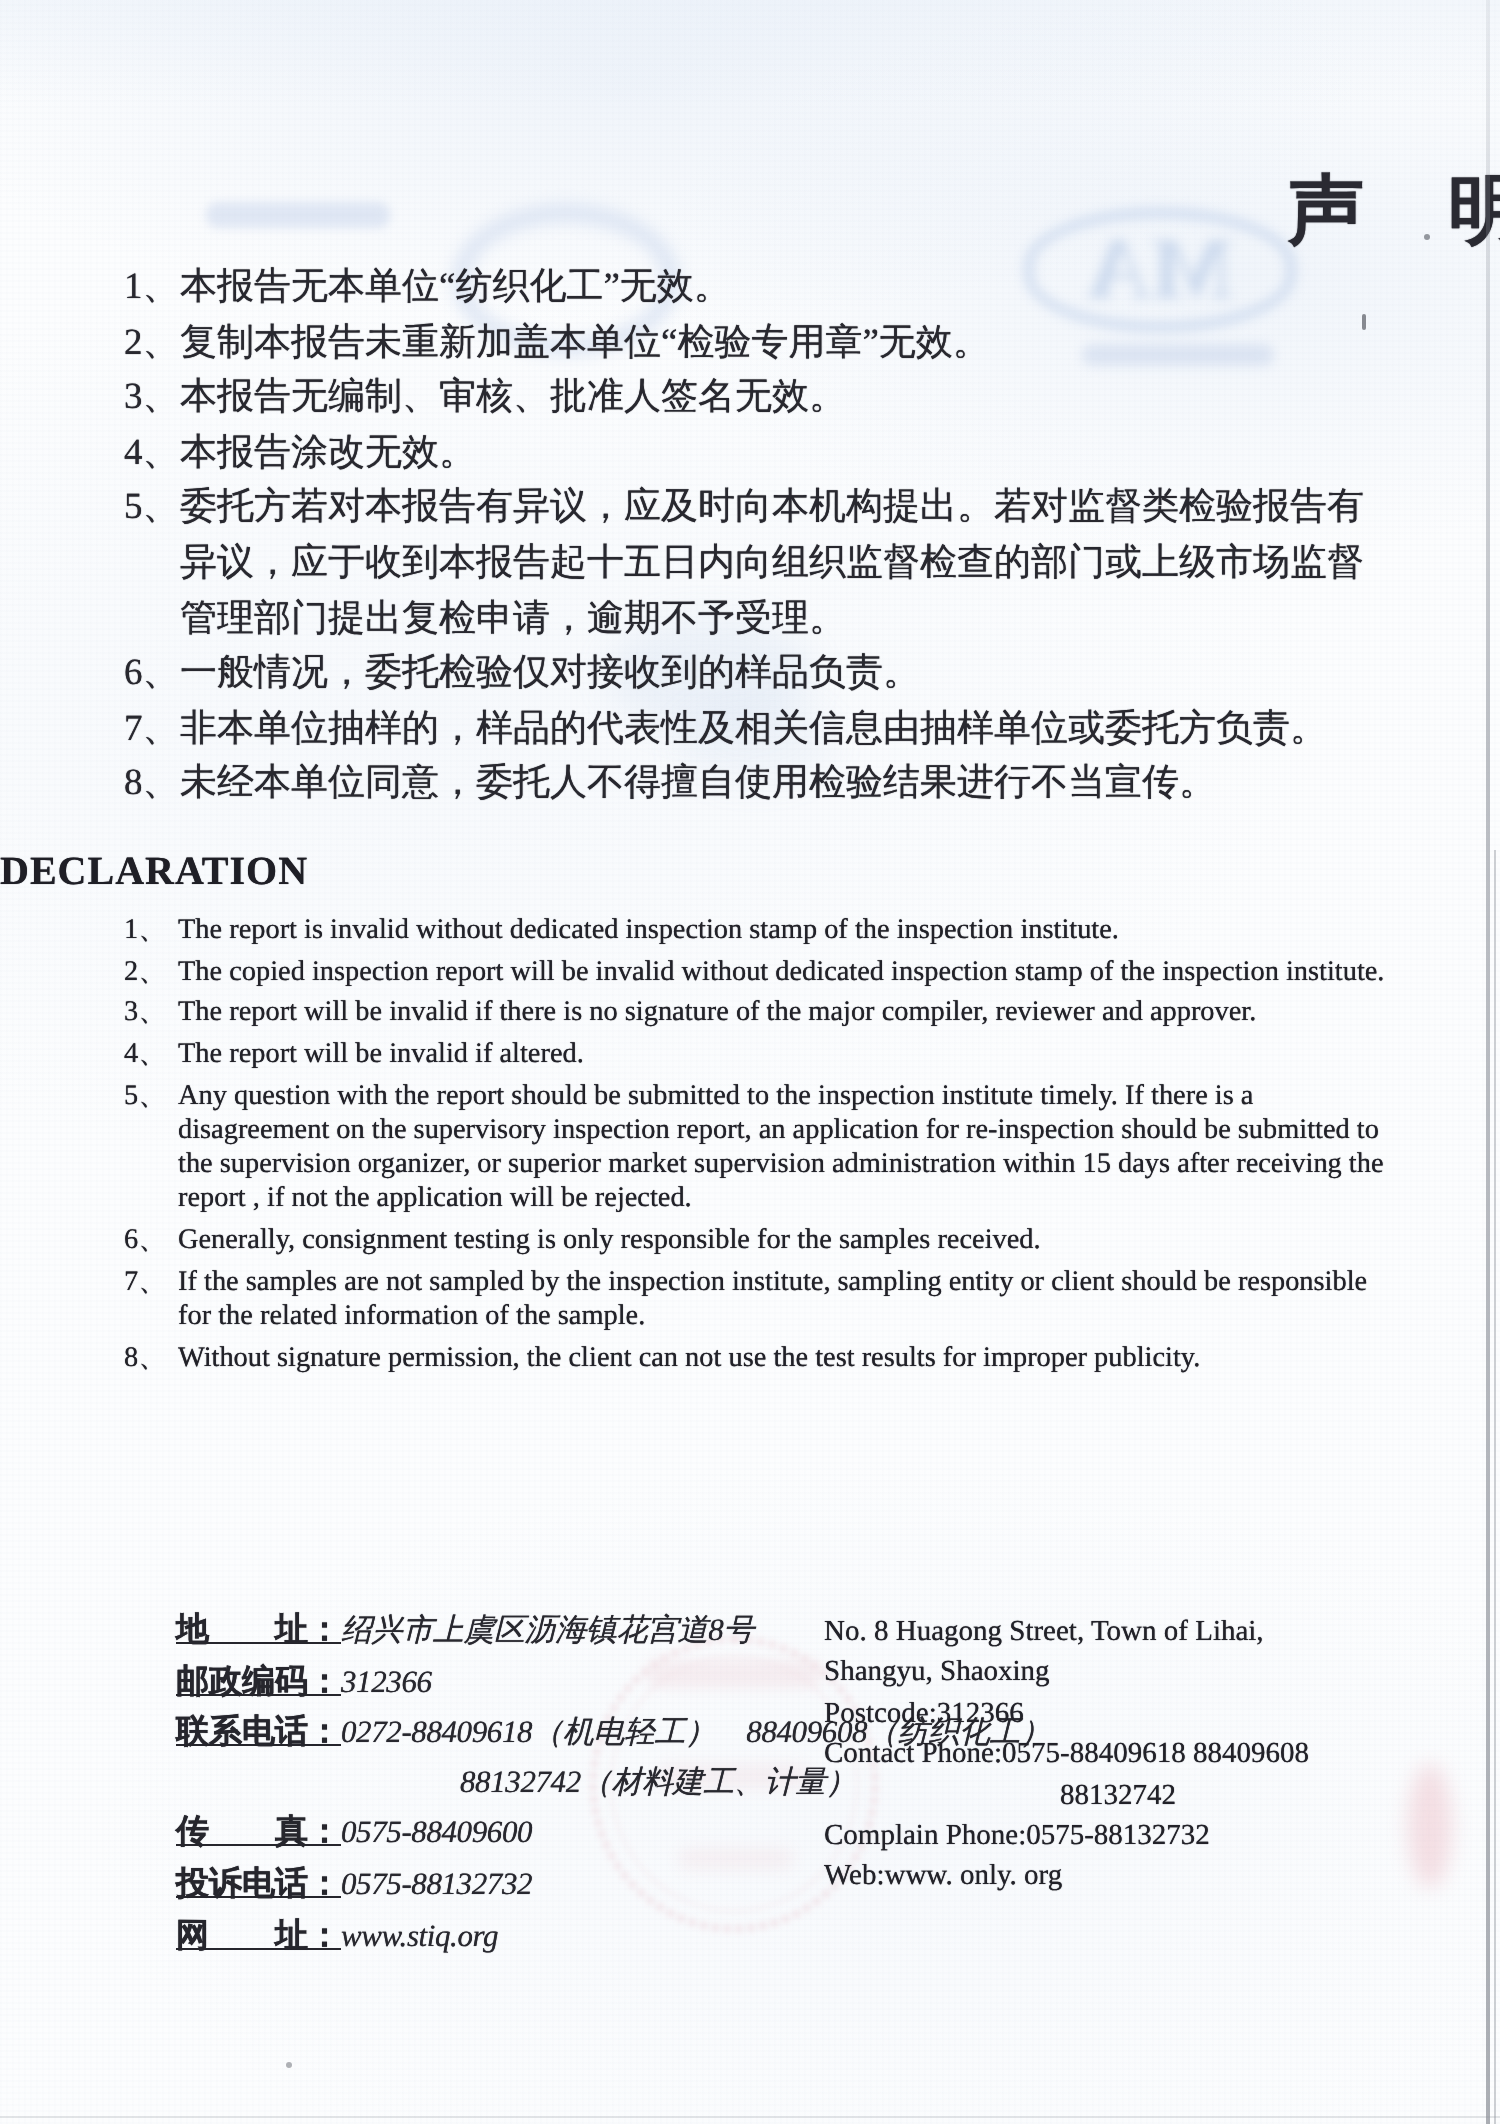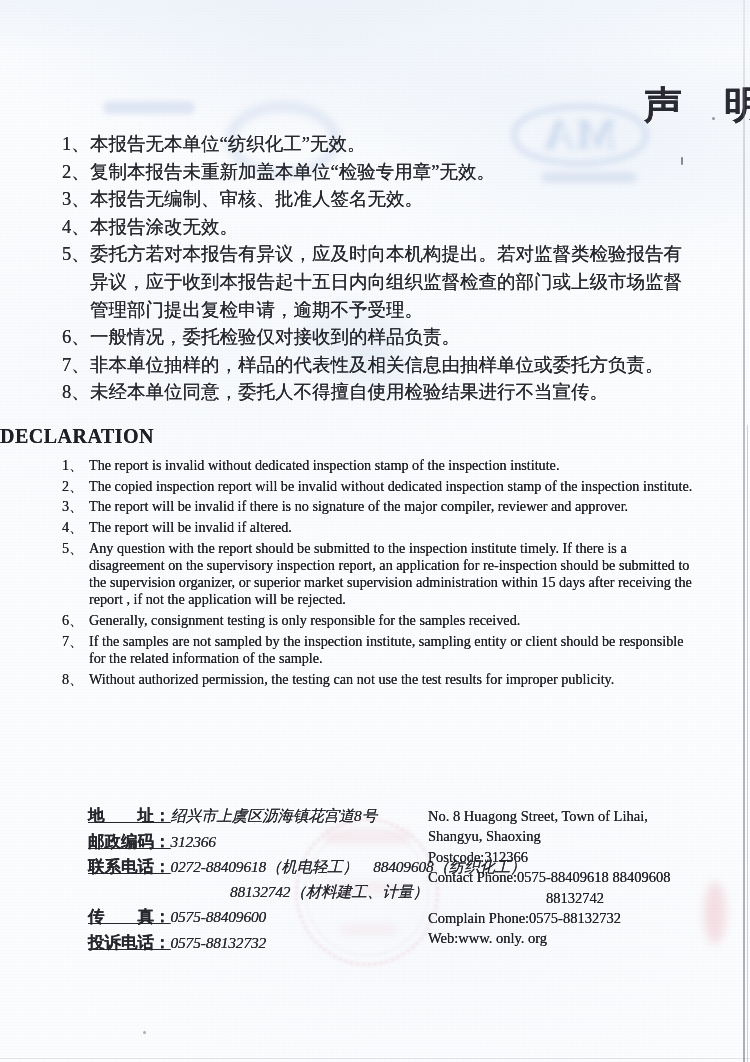--- a/index.html
+++ b/index.html
@@ -38,21 +38,21 @@
   .en-list .num{position:absolute;left:0;top:0;}
   
   .contact-cn{position:absolute;top:803px;left:88px;width:345px;z-index:2;}
   .c-row{display:flex;align-items:baseline;line-height:24.6px;white-space:nowrap;}
   .c-label{
     flex:0 0 68px;font-family:"Liberation Sans","DejaVu Sans",sans-serif;
     font-size:16.5px;font-weight:bold;color:#26262d;text-shadow:0 0 .4px #26262d;text-decoration:underline;
   }
   .c-value{font-size:15.5px;letter-spacing:-.2px;text-shadow:0 0 .4px #28282f;font-style:italic;}
   .c-row.cont .c-value{padding-left:74px;}
-  .contact-en{position:absolute;top:806px;left:428px;width:300px;z-index:2;
+  .contact-en{position:absolute;top:806px;left:412px;width:300px;z-index:2;
     font-size:14.5px;line-height:20.4px;color:#222229;}
   .e-line{text-shadow:0 0 .45px #222229;white-space:nowrap;}
   .e-line.indent{padding-left:118px;}
   
   .ghost{position:absolute;pointer-events:none;z-index:1;}
   .g-text-smear{left:103px;top:101px;width:92px;height:13px;background:#c2d0ea;
     border-radius:6px;filter:blur(2.5px);opacity:.45;}
   .g-ring{left:226px;top:102px;width:96px;height:58px;border:9px solid #c6d4ec;
     border-radius:50%;filter:blur(4px);opacity:.5;}
   .g-cma{left:505px;top:104px;width:150px;height:96px;transform:scaleX(-1);
@@ -126,21 +126,21 @@
 
   <h2 class="en-heading">DECLARATION</h2>
   <ol class="statements en-list">
     <li><span class="num">1、</span><span class="txt">The report is invalid without dedicated inspection stamp of the inspection institute.</span></li>
     <li><span class="num">2、</span><span class="txt">The copied inspection report will be invalid without dedicated inspection stamp of the inspection institute.</span></li>
     <li><span class="num">3、</span><span class="txt">The report will be invalid if there is no signature of the major compiler, reviewer and approver.</span></li>
     <li><span class="num">4、</span><span class="txt">The report will be invalid if altered.</span></li>
     <li><span class="num">5、</span><span class="txt">Any question with the report should be submitted to the inspection institute timely. If there is a disagreement on the supervisory inspection report, an application for re-inspection should be submitted to the supervision organizer, or superior market supervision administration within 15 days after receiving the report , if not the application will be rejected.</span></li>
     <li><span class="num">6、</span><span class="txt">Generally, consignment testing is only responsible for the samples received.</span></li>
     <li><span class="num">7、</span><span class="txt">If the samples are not sampled by the inspection institute, sampling entity or client should be responsible for the related information of the sample.</span></li>
-    <li><span class="num">8、</span><span class="txt">Without authorized permission, the testing can not use the test results for improper publicity.</span></li>
+    <li><span class="num">8、</span><span class="txt">Without signature permission, the client can not use the test results for improper publicity.</span></li>
   </ol>
 
   <div class="contact-cn">
     <div class="c-row">
         <span class="c-label">地　　址：</span>
         <span class="c-value">绍兴市上虞区沥海镇花宫道8号</span>
       </div>
     <div class="c-row">
         <span class="c-label">邮政编码：</span>
         <span class="c-value">312366</span>
@@ -154,20 +154,24 @@
         <span class="c-value">88132742（材料建工、计量）</span>
       </div>
     <div class="c-row">
         <span class="c-label">传　　真：</span>
         <span class="c-value">0575-88409600</span>
       </div>
     <div class="c-row">
         <span class="c-label">投诉电话：</span>
         <span class="c-value">0575-88132732</span>
       </div>
+    <div class="c-row">
+        <span class="c-label">网　　址：</span>
+        <span class="c-value">www.stiq.org</span>
+      </div>
   </div>
 
   <div class="contact-en">
     <div class="e-line">No. 8  Huagong  Street, Town  of  Lihai,</div>
     <div class="e-line">Shangyu, Shaoxing</div>
     <div class="e-line">Postcode:312366</div>
     <div class="e-line">Contact  Phone:0575-88409618 88409608</div>
     <div class="e-line indent">88132742</div>
     <div class="e-line">Complain  Phone:0575-88132732</div>
     <div class="e-line">Web:www. only. org</div>

